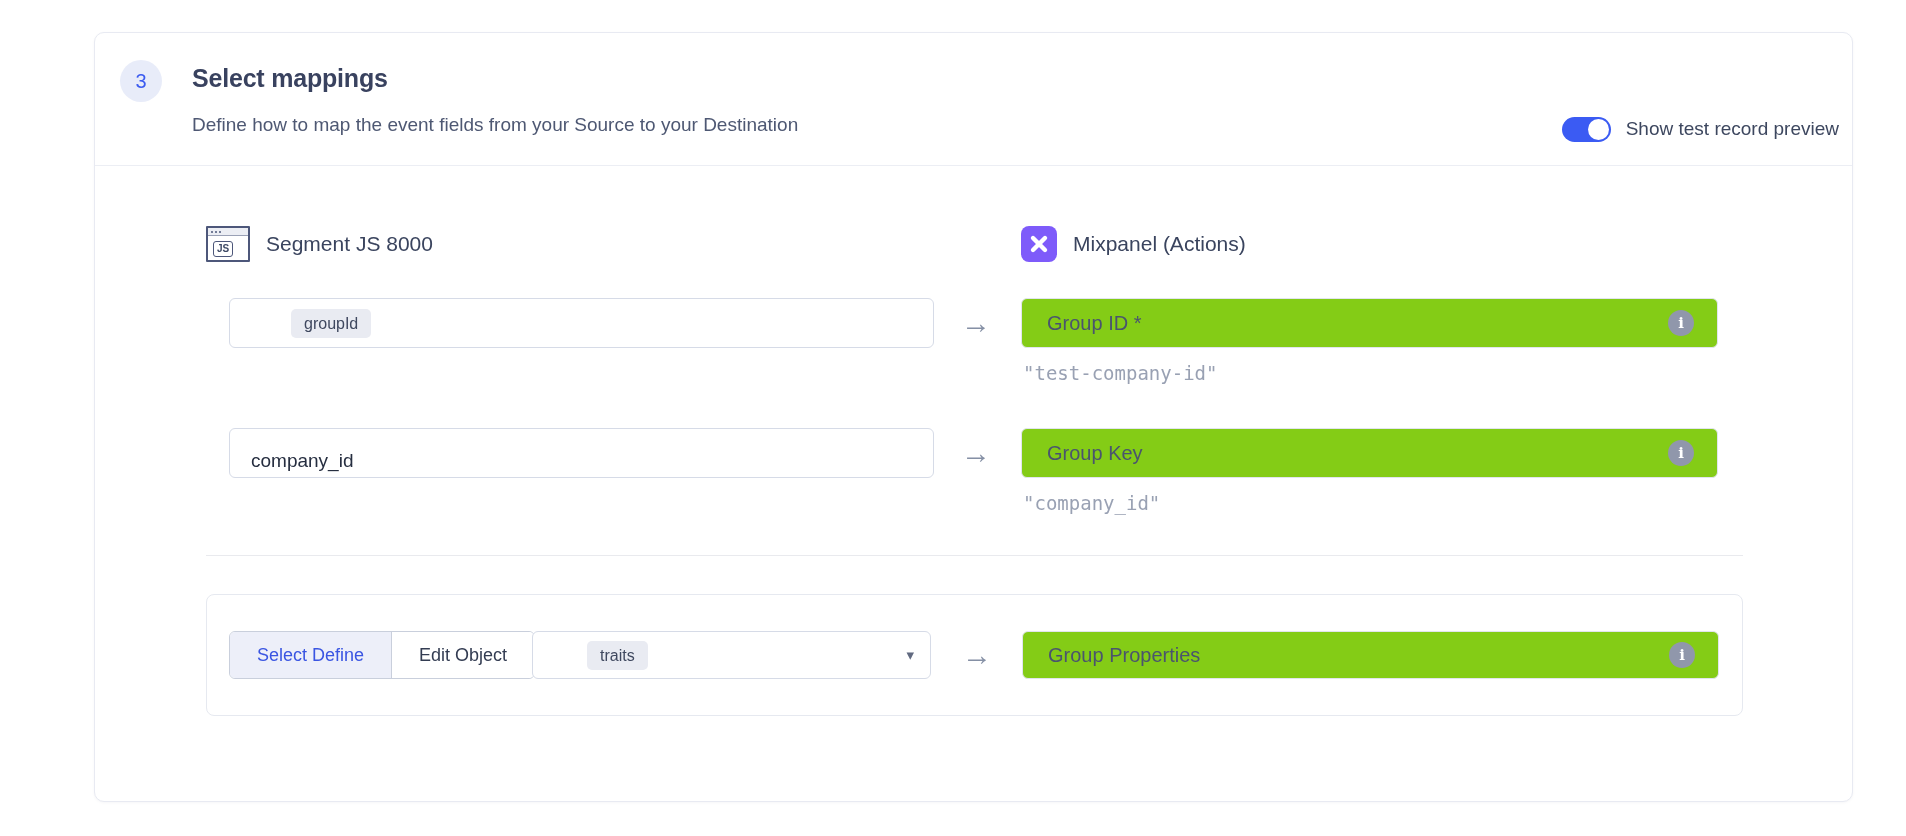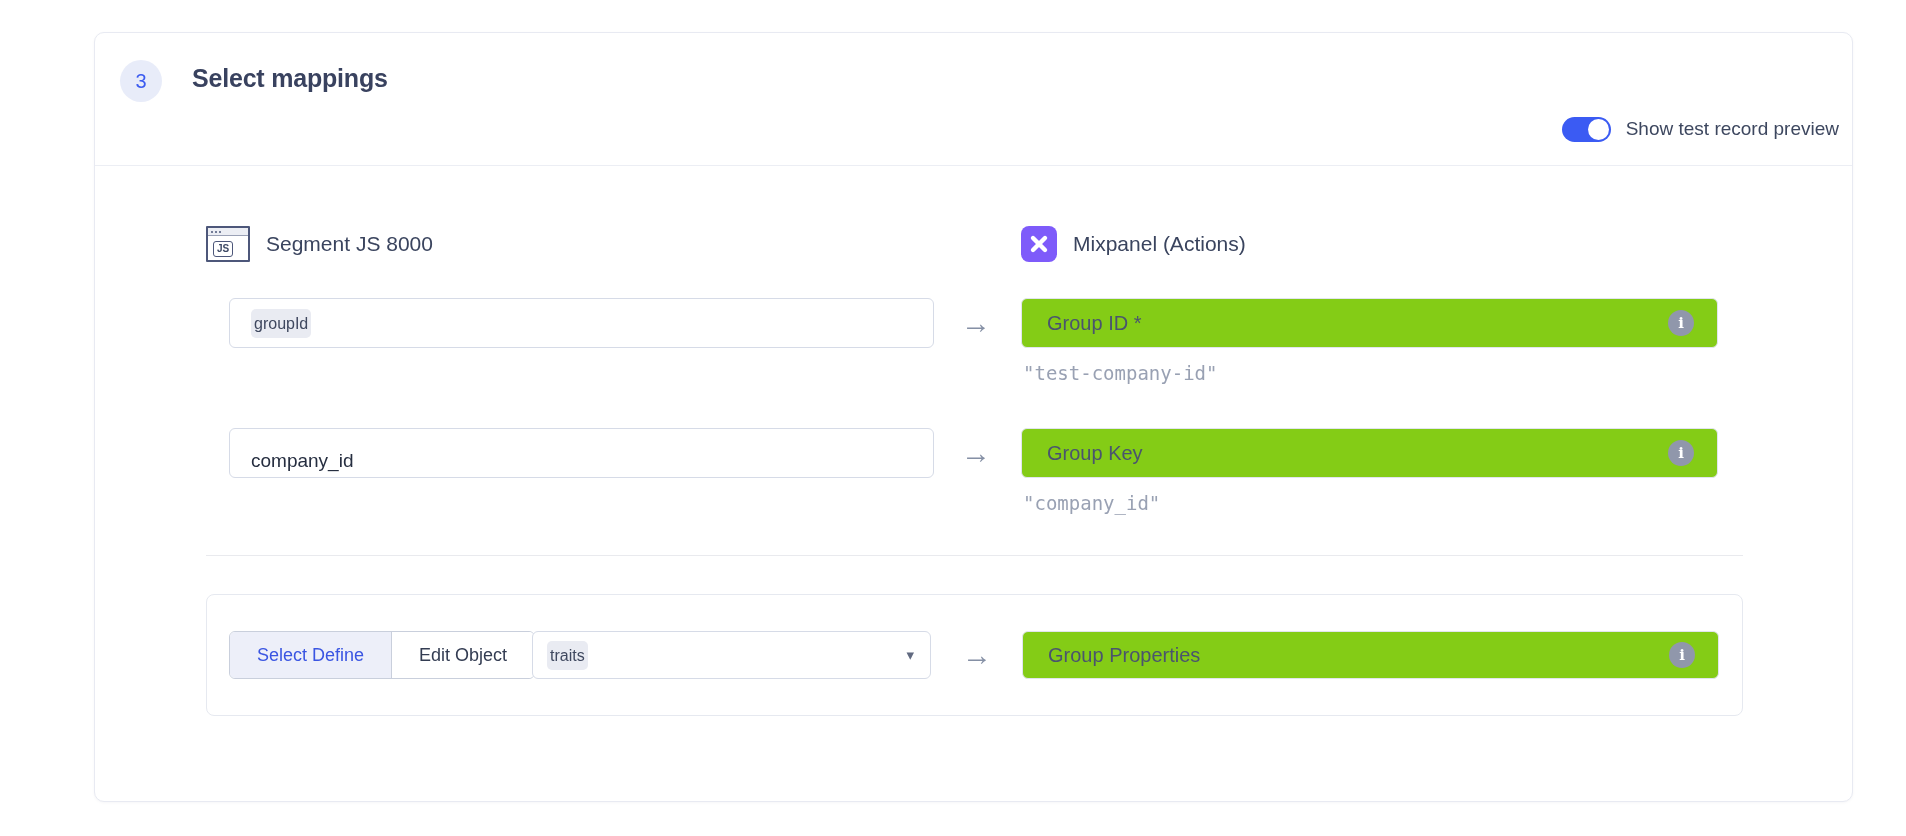--- a/index.html
+++ b/index.html
@@ -47,22 +47,22 @@
   
   .mp-icon { width:36px; height:36px; border-radius:8px; background:#7e5bfa; display:flex; align-items:center; justify-content:center; }
 
   
   .src-input {
     position:absolute; left:134px; width:705px; height:50px;
     background:#fff; border:1px solid #d6dbe7; border-radius:6px;
     display:flex; align-items:center; padding-left:21px;
   }
   .chip {
-    background:#e9ebf2; border-radius:5px; padding:6px 3px;
-    font-size:16px; color:#3f485f; line-height:17px; cursor:default;
+    background:#e9ebf2; border-radius:5px; padding:6px 13px;
+    font-size:16px; color:#3f485f; line-height:17px; cursor:default;margin-left:40px;
   }
   .plain-value { font-size:19px; color:#262e40;margin-top:16px; }
   .arrow {
     position:absolute; left:858px; width:46px; height:50px;
     display:flex; align-items:center; justify-content:center;
     font-size:30px; color:#8590a5;
   }
   .dest-field {
     position:absolute; left:926px; width:697px; height:50px;
     background:#84cc16; border:1px solid #e1e5ee; border-radius:6px;
@@ -108,20 +108,21 @@
 </style>
 </head>
 <body>
 
 <div class="stage">
   <div class="card">
 
     <div class="card-header">
       <div class="step-circle">3</div>
       <div class="hdr-title">Select mappings</div>
+      <div class="hdr-subtitle">Define how to map the event fields from your Source to your Destination</div>
       <div class="toggle-row">
         <div class="toggle">
           <div class="toggle-knob"></div>
         </div>
         <div class="toggle-label">Show test record preview</div>
       </div>
     </div>
 
     <div class="col-header src">
       <div class="js-icon">

